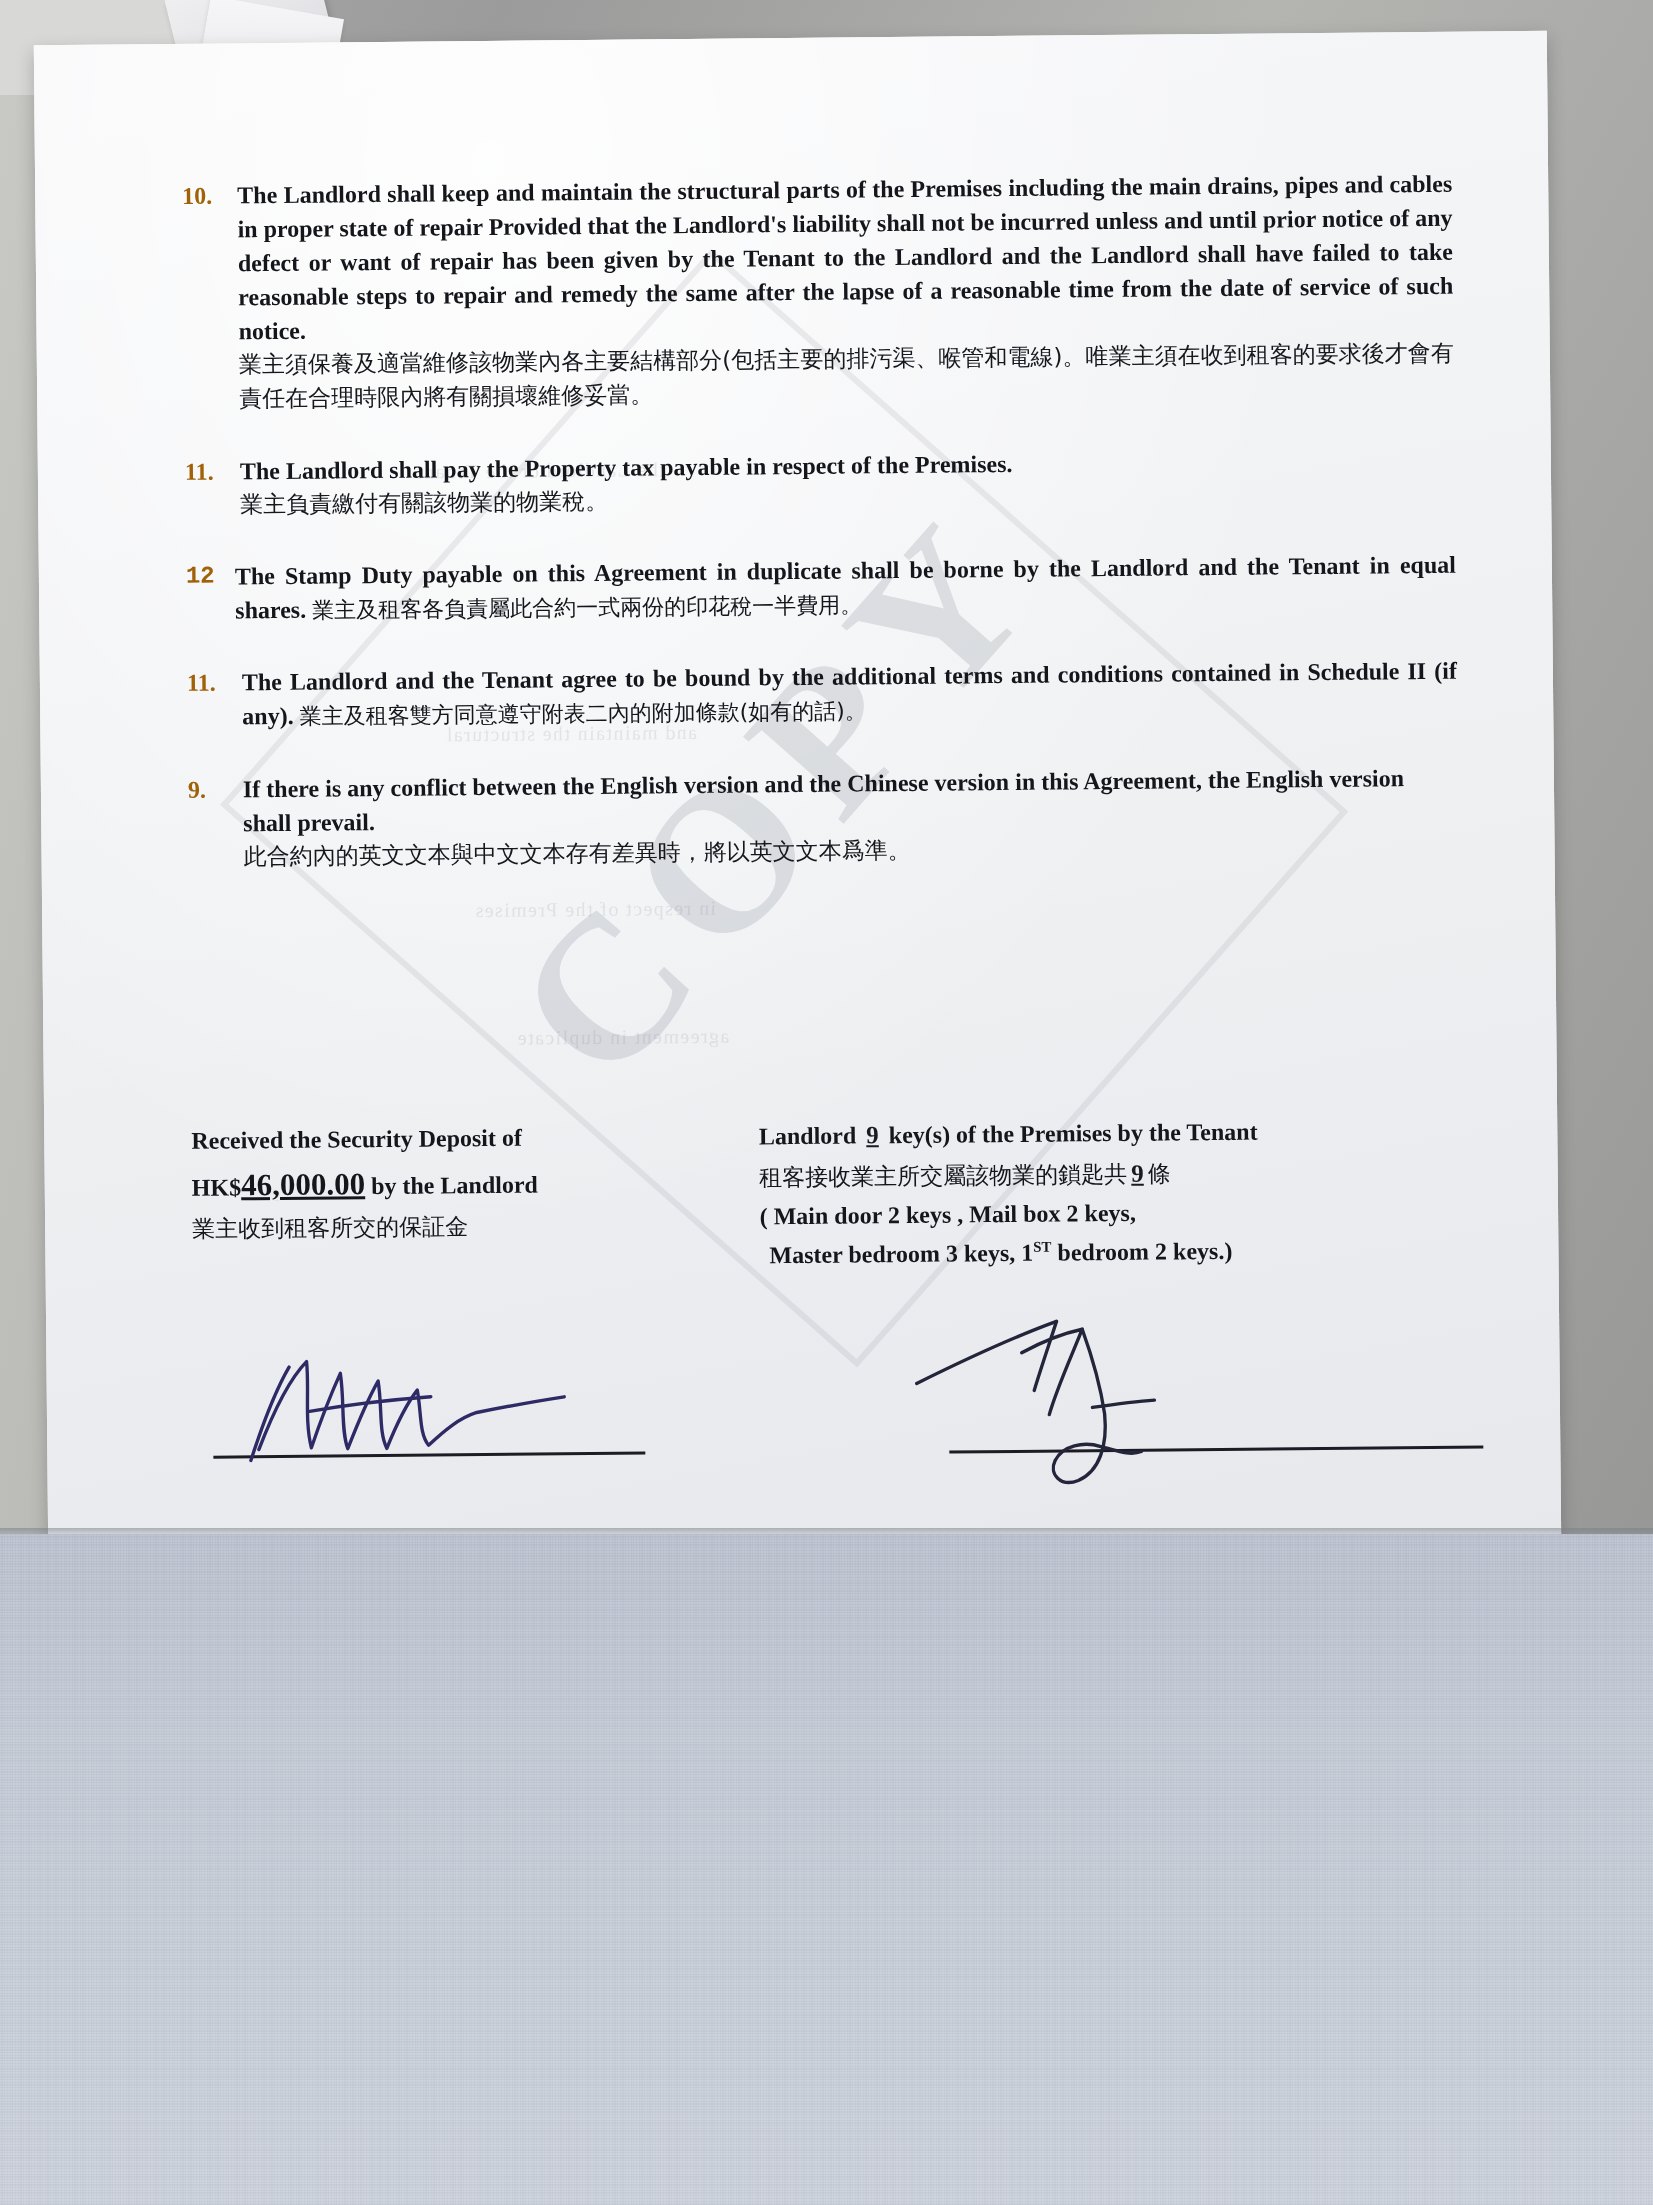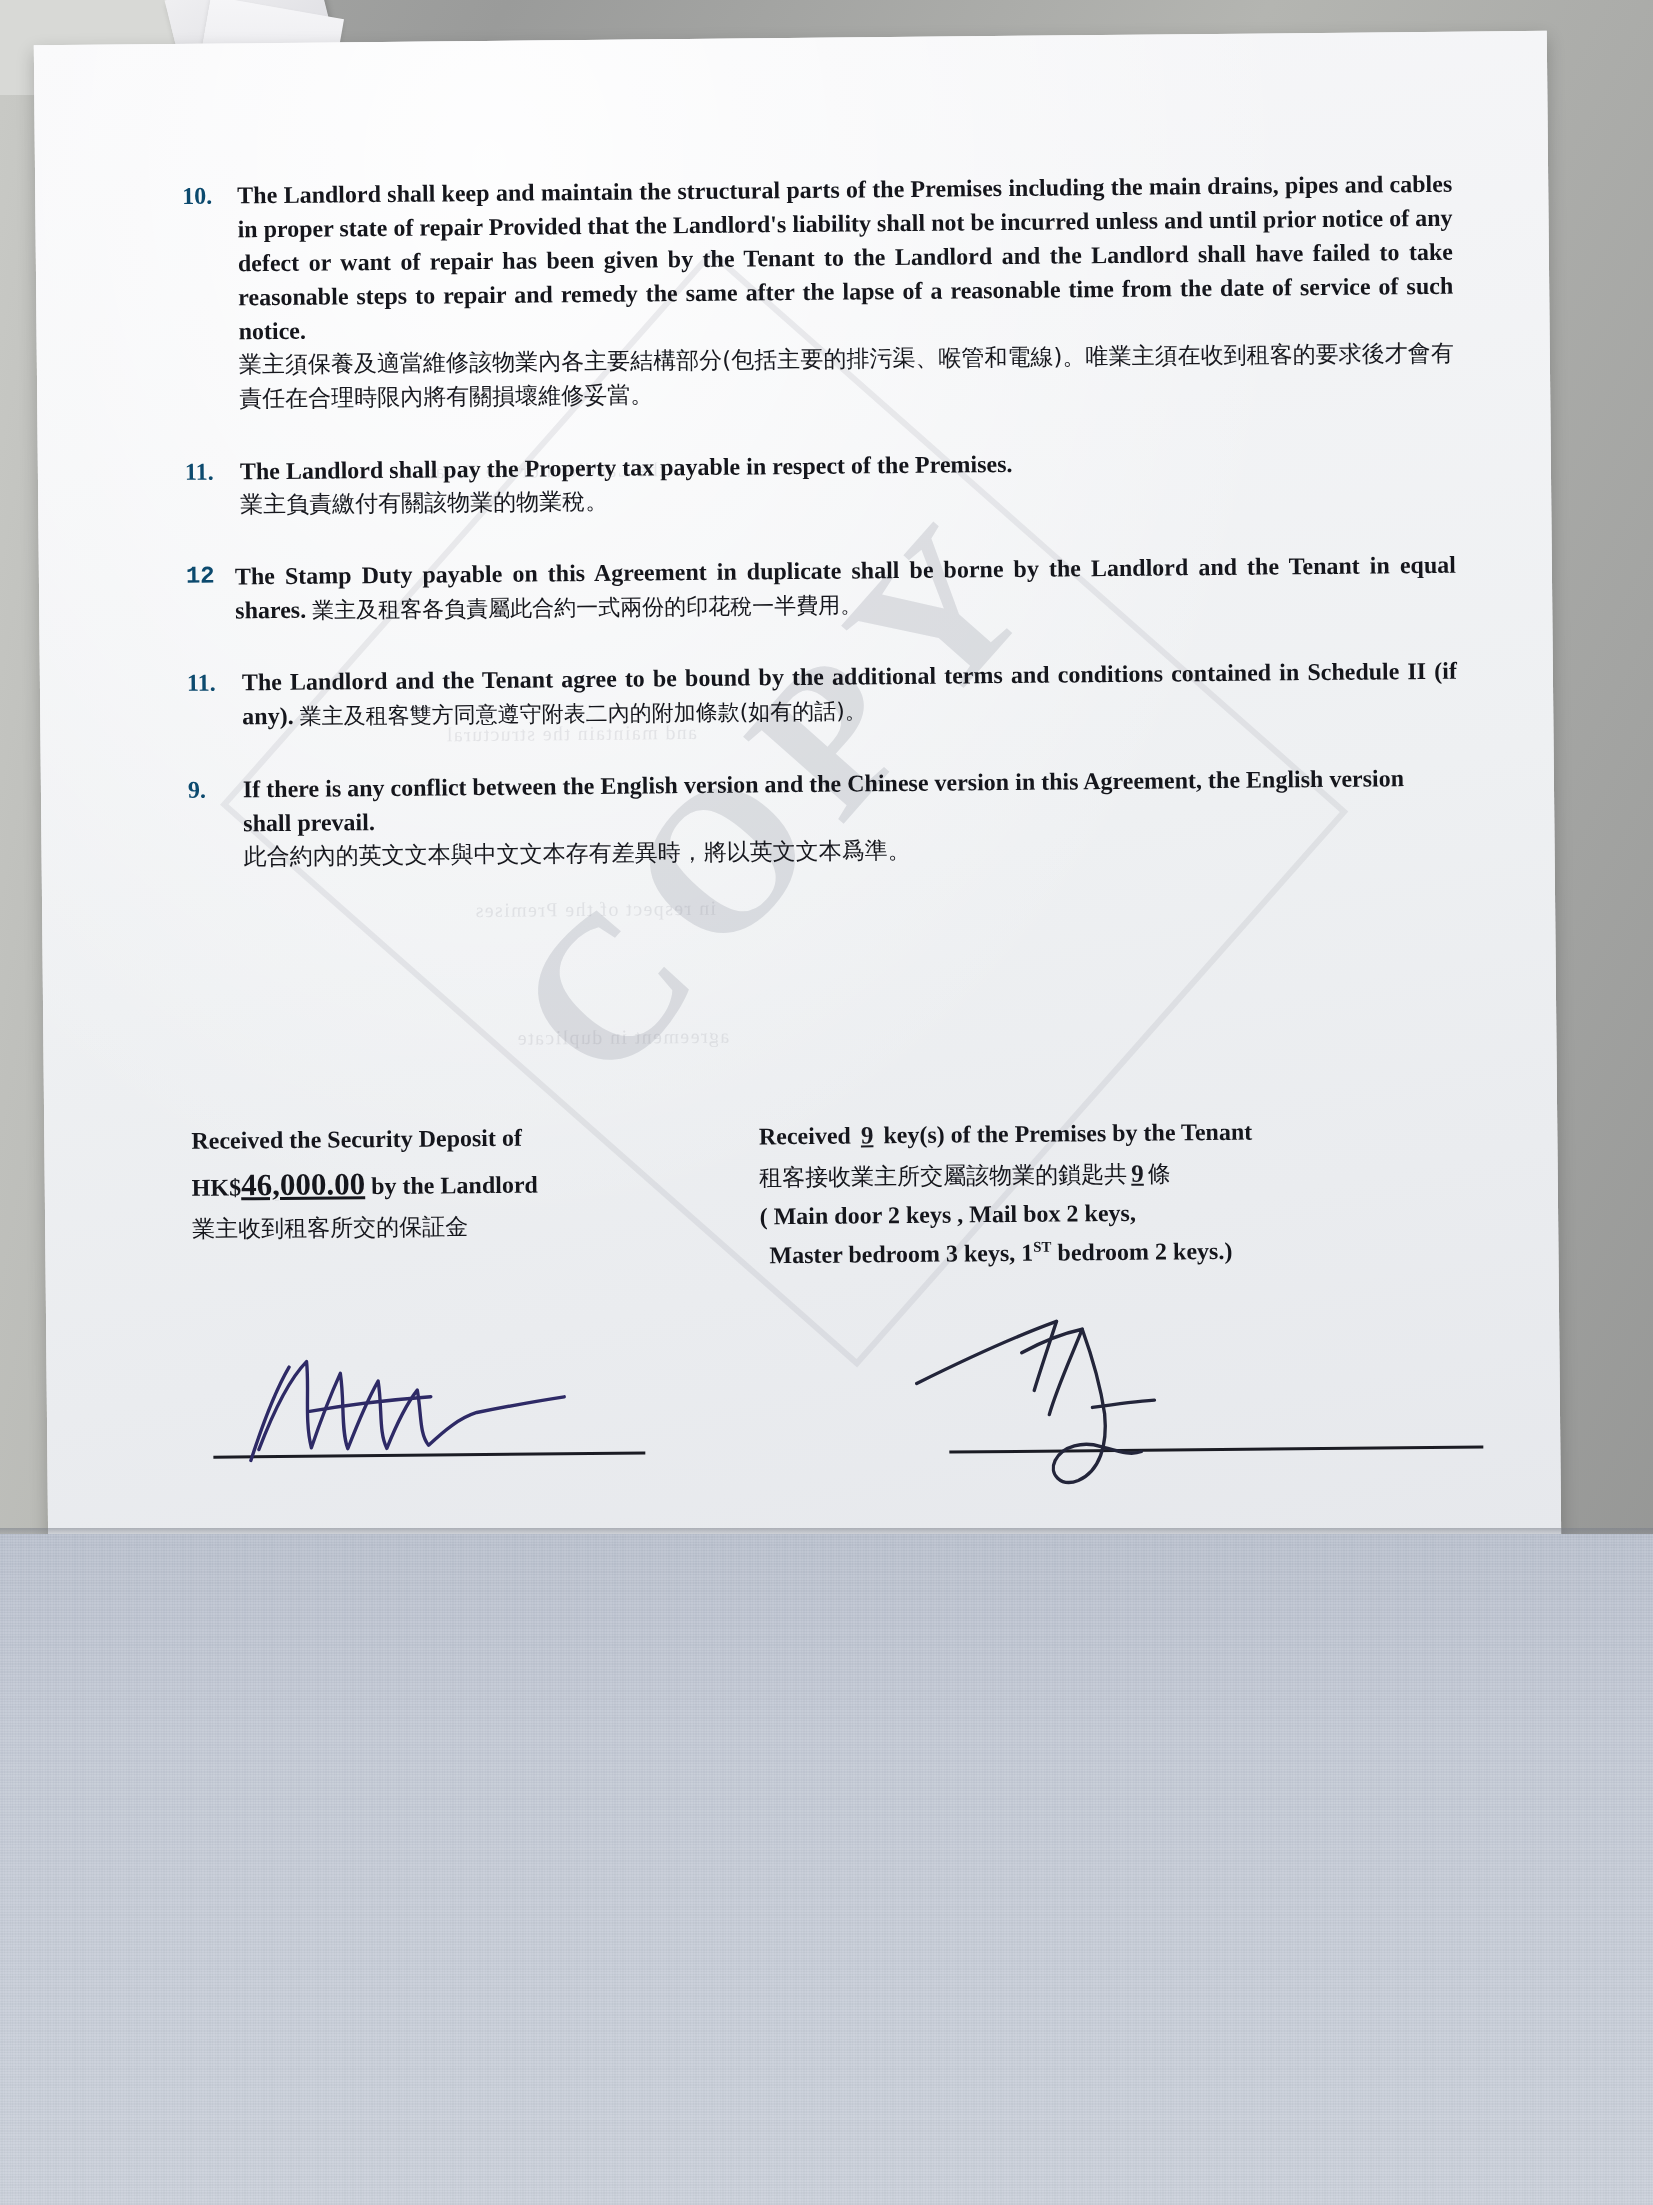--- a/index.html
+++ b/index.html
@@ -157,21 +157,21 @@
   }
   .clause-row {
     display: flex;
     align-items: flex-start;
   }
   .num {
     width: 55px;
     flex: 0 0 55px;
     font-size: 24px;
     font-weight: bold;
-    color: #0c4a6e;
+    color: #a16207;
     font-family: "Liberation Serif", serif;
     line-height: 1.42;
   }
   .num.indent-narrow { width: 49px; flex-basis: 49px; font-family: Liberation Mono, monospace; }
   .body-en {
     flex: 1 1 auto;
     font-size: 24px;
     font-weight: bold;
     color: #15161c;
     line-height: 1.42;
@@ -326,21 +326,21 @@
           <div class="rline">Received the Security Deposit of</div>
           <div class="rline">
             <span>HK$</span><span class="hand">46,000.00</span>
             <span>by the Landlord</span>
           </div>
           <div class="rline zh">業主收到租客所交的保証金</div>
         </div>
 
         <div class="receipt-col-right">
           <div class="rline">
-            <span>Received</span>
+            <span>Landlord</span>
             <span class="hand-small">9</span>
             <span>key(s) of the Premises by the Tenant</span>
           </div>
           <div class="rline zh">
             <span>租客接收業主所交屬該物業的鎖匙共</span><span class="hand-small">9</span><span>條</span>
           </div>
           <div class="rline">( Main door 2 keys , Mail box 2 keys,</div>
           <div class="rline" style="padding-left:9.5px;">
             <span>Master bedroom 3 keys, 1</span><sup class="st">ST</sup><span> bedroom 2 keys.)</span>
           </div>

